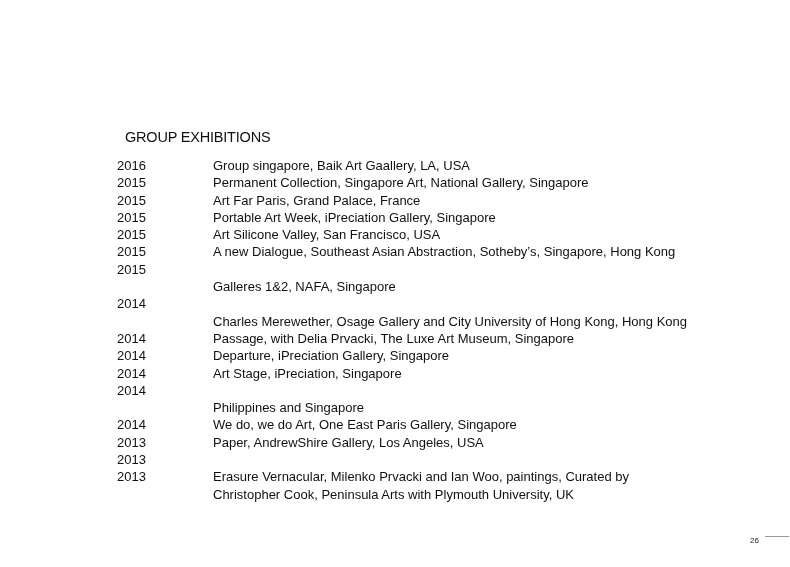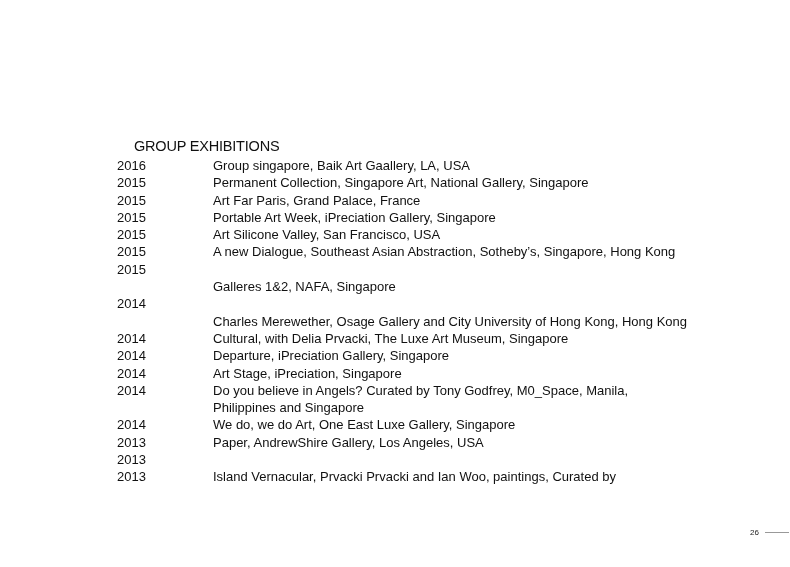--- a/index.html
+++ b/index.html
@@ -3,31 +3,31 @@
 <meta charset="utf-8">
 <style>
   html, body { margin: 0; padding: 0; }
   body {
     width: 790px; height: 567px; background: #ffffff;
     position: relative; overflow: hidden;
     font-family: "Liberation Sans", sans-serif; color: #111111;
   }
   .title {
     position: absolute; left: 117px; top: 121px;
-    font-size: 14.5px; letter-spacing: -0.2px; margin: 17px; font-weight: normal;
+    font-size: 14.5px; letter-spacing: -0.2px; margin: 8px; font-weight: normal;
   }
   .list { position: absolute; left: 117px; top: 157px; width: 620px; }
   .row { display: flex; font-size: 13px; line-height: 17.3px; }
   .year { width: 96px; flex: 0 0 96px; }
   .desc { flex: 1; }
   .footer {
     position: absolute; left: 750px; top: 528px;
     display: flex; align-items: center; gap: 6px;
   }
-  .page-num { font-size: 8px; color: #222; }
+  .page-num { font-size: 8px; color: #222; margin-top: 8px; }
   .page-rule { width: 24px; height: 1px; background: #999; }
 </style>
 </head>
 <body>
 
 <h1 class="title">GROUP EXHIBITIONS</h1>
 
 <div class="list" id="list">
     <div class="row">
       <span class="year">2016</span>
@@ -62,51 +62,54 @@
     </div>
     <div class="row">
       <span class="year">2014</span>
     </div>
     <div class="row">
       <span class="year"></span>
       <span class="desc">Charles Merewether, Osage Gallery and City University of Hong Kong, Hong Kong</span>
     </div>
     <div class="row">
       <span class="year">2014</span>
-      <span class="desc">Cultural, with Delia Prvacki, The Luxe Art Museum, Singapore</span>
+      <span class="desc">Passage, with Delia Prvacki, The Luxe Art Museum, Singapore</span>
     </div>
     <div class="row">
       <span class="year">2014</span>
       <span class="desc">Departure, iPreciation Gallery, Singapore</span>
     </div>
     <div class="row">
       <span class="year">2014</span>
       <span class="desc">Art Stage, iPreciation, Singapore</span>
     </div>
     <div class="row">
       <span class="year">2014</span>
-      <span class="desc">Do you believe in Angels? Curated by Tony Godfrey, M0_Space, Manila,</span>
     </div>
     <div class="row">
       <span class="year"></span>
       <span class="desc">Philippines and Singapore</span>
     </div>
     <div class="row">
       <span class="year">2014</span>
-      <span class="desc">We do, we do Art, One East Luxe Gallery, Singapore</span>
+      <span class="desc">We do, we do Art, One East Paris Gallery, Singapore</span>
     </div>
     <div class="row">
       <span class="year">2013</span>
       <span class="desc">Paper, AndrewShire Gallery, Los Angeles, USA</span>
     </div>
     <div class="row">
       <span class="year">2013</span>
     </div>
     <div class="row">
       <span class="year">2013</span>
-      <span class="desc">Island Vernacular, Prvacki Prvacki and Ian Woo, paintings, Curated by</span>
+      <span class="desc">Erasure Vernacular, Milenko Prvacki and Ian Woo, paintings, Curated by</span>
+    </div>
+    <div class="row">
+      <span class="year"></span>
+      <span class="desc">Christopher Cook, Peninsula Arts with Plymouth University, UK</span>
     </div>
   </div>
 
 <div class="footer">
   <span class="page-num">26</span>
   <span class="page-rule"></span>
 </div>
 
 </body></html>

